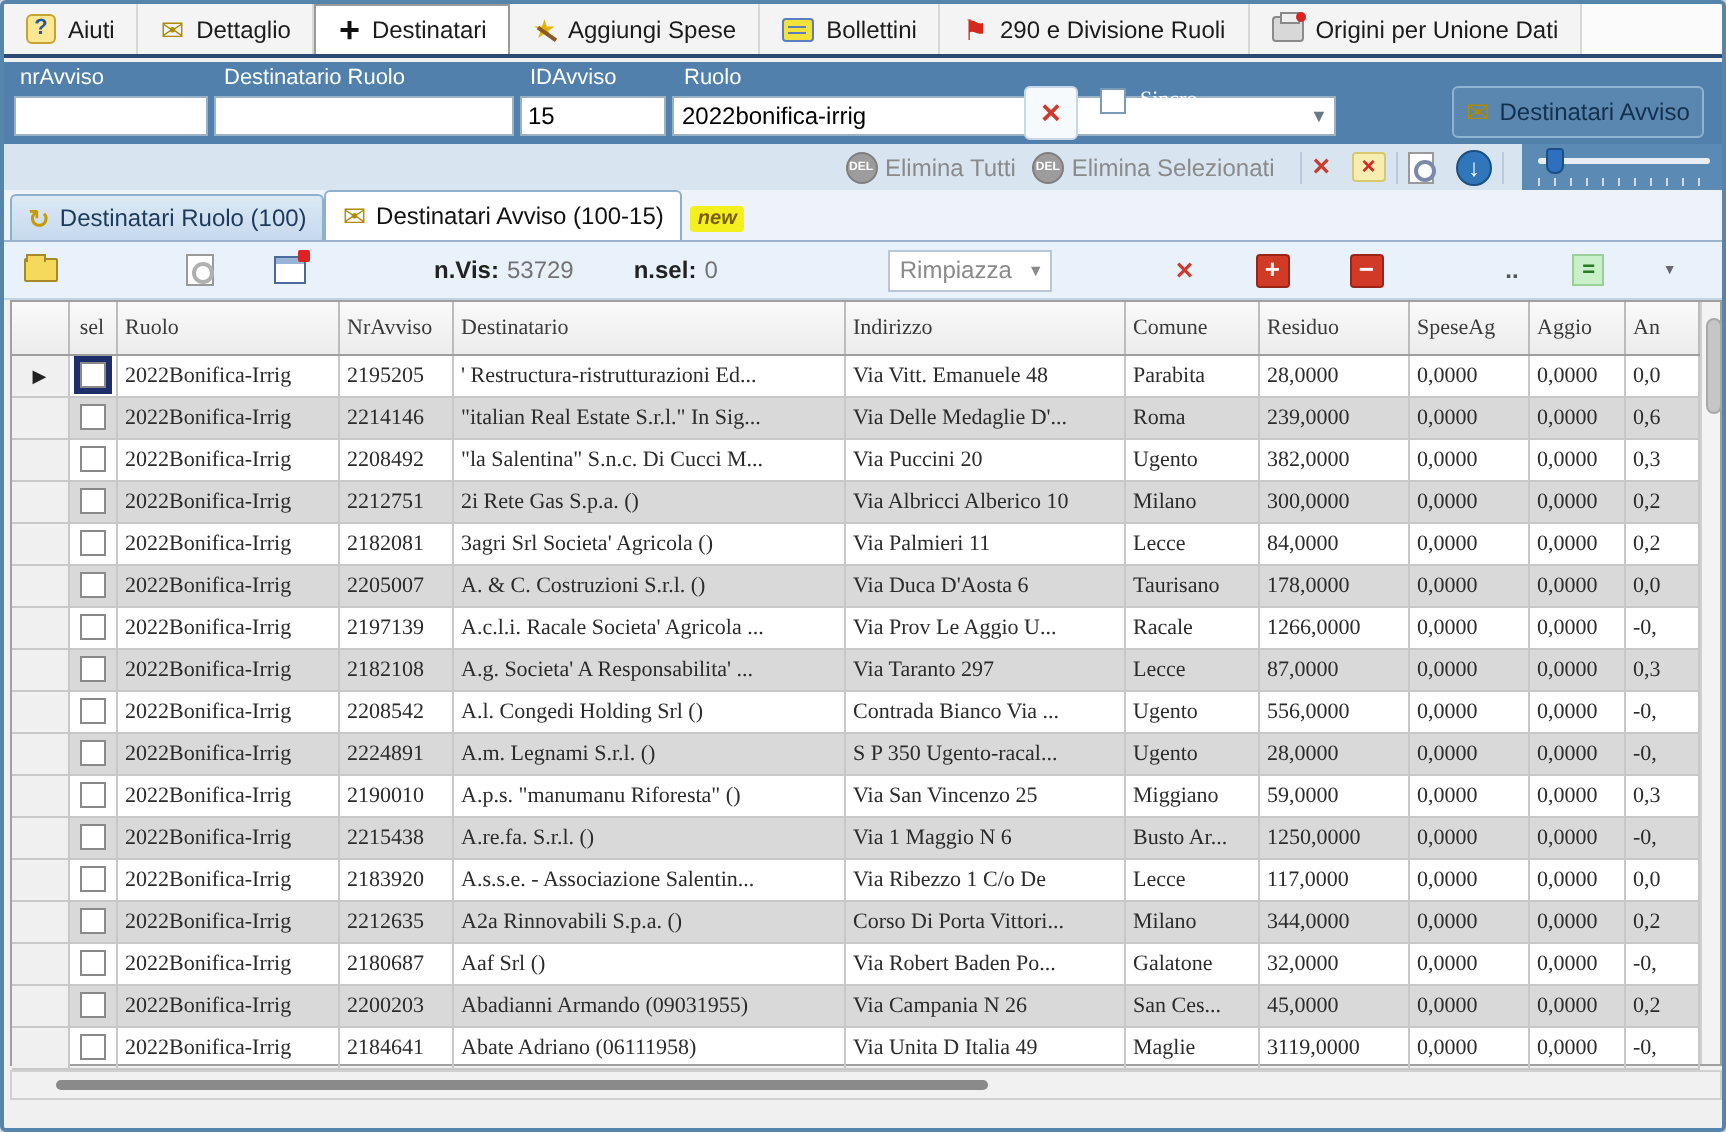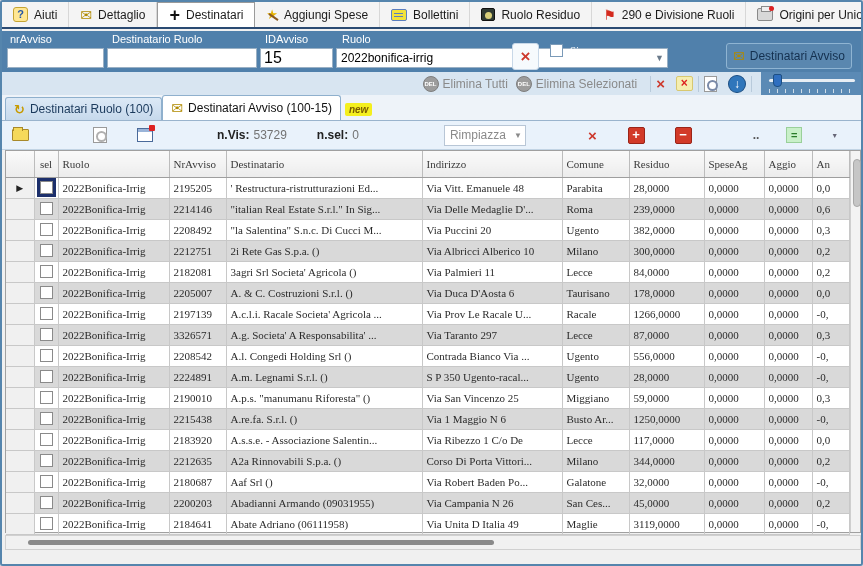--- a/index.html
+++ b/index.html
@@ -54,21 +54,21 @@
                clip-path:polygon(0 0,100% 0,62% 48%,62% 100%,38% 100%,38% 48%); }
   .funnel-wrap { position:relative; width:17px; height:15px; }
   .funnel-wrap .redx { position:absolute; right:-2px; bottom:-3px; color:#d22; font-size:11px; font-weight:bold; }
   .ic-downcircle { width:18px; height:18px; border-radius:50%; background:#2f76bb; border:1px solid #1d4f83;
                    color:#fff; font-size:12px; font-weight:bold; line-height:16px; }
 
   
   .formband { position:absolute; left:0; top:29px; width:859px; height:41px; background:#5080ab; }
   .flabel { position:absolute; top:2px; color:#ffffff; font-size:11px; }
   .finput { position:absolute; top:17px; height:20px; background:#fff; border:1px solid #9ab0c4;
-            font-size:16px; padding:0 3px; font-family:inherit; }
+            font-size:12px; padding:0 3px; font-family:inherit; }
   .combo { position:absolute; top:17px; height:20px; background:#fff; border:1px solid #9ab0c4;
            font-size:12px; display:flex; align-items:center; }
   .combo .val { flex:1; padding:0 4px; white-space:nowrap; overflow:hidden; }
   .combo .arr { width:15px; color:#6a7a8a; font-size:9px; text-align:center; }
   .btn-redx { position:absolute; left:510px; top:12px; width:27px; height:27px; background:#f6fafd;
               border:1px solid #c8d8e8; border-radius:3px; color:#cd3a2e; font-size:17px; font-weight:bold;
               text-align:center; line-height:25px; }
   .sync { position:absolute; left:548px; top:13px; display:flex; gap:7px; }
   .cbx { width:13px; height:13px; background:#fff; border:1px solid #7a9ab8; display:inline-block; }
   .sync .lbl { color:#fff; font-size:11px; width:48px; line-height:12px;font-family:Liberation Serif, serif; }
@@ -168,24 +168,20 @@
         <span class="ic ic-plus">+</span>
         <span>Destinatari</span>
       </div>
       <div class="tab1">
         <span class="ic ic-wand">★</span>
         <span>Aggiungi Spese</span>
       </div>
       <div class="tab1">
         <span class="ic ic-card"></span>
         <span>Bollettini</span>
-      </div>
-      <div class="tab1">
-        <span class="ic ic-coin"></span>
-        <span>Ruolo Residuo</span>
       </div>
       <div class="tab1">
         <span class="ic ic-flag">⚑</span>
         <span>290 e Divisione Ruoli</span>
       </div>
       <div class="tab1">
         <span class="ic ic-printer"></span>
         <span>Origini per Unione Dati</span>
       </div>
     </div>
@@ -426,32 +422,32 @@
             <td>0,0000</td>
             <td>0,0000</td>
             <td>0,0</td>
           </tr>
           <tr>
             <td class="c-rowsel"></td>
             <td class="c-sel"><span class="cbx"></span></td>
             <td>2022Bonifica-Irrig</td>
             <td>2197139</td>
             <td>A.c.l.i. Racale Societa' Agricola ...</td>
-            <td>Via Prov Le Racale U...</td>
+            <td>Via Prov Le Aggio U...</td>
             <td>Racale</td>
             <td>1266,0000</td>
             <td>0,0000</td>
             <td>0,0000</td>
             <td>-0,</td>
           </tr>
           <tr class="alt">
             <td class="c-rowsel"></td>
             <td class="c-sel"><span class="cbx"></span></td>
             <td>2022Bonifica-Irrig</td>
-            <td>3326571</td>
+            <td>2182108</td>
             <td>A.g. Societa' A Responsabilita' ...</td>
             <td>Via Taranto 297</td>
             <td>Lecce</td>
             <td>87,0000</td>
             <td>0,0000</td>
             <td>0,0000</td>
             <td>0,3</td>
           </tr>
           <tr>
             <td class="c-rowsel"></td>

